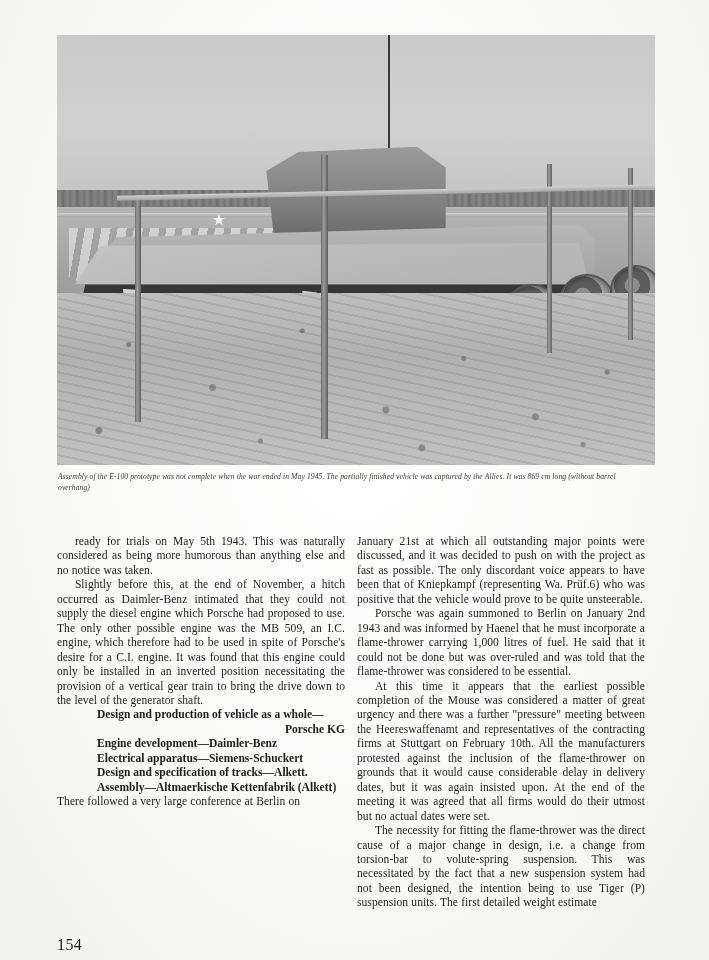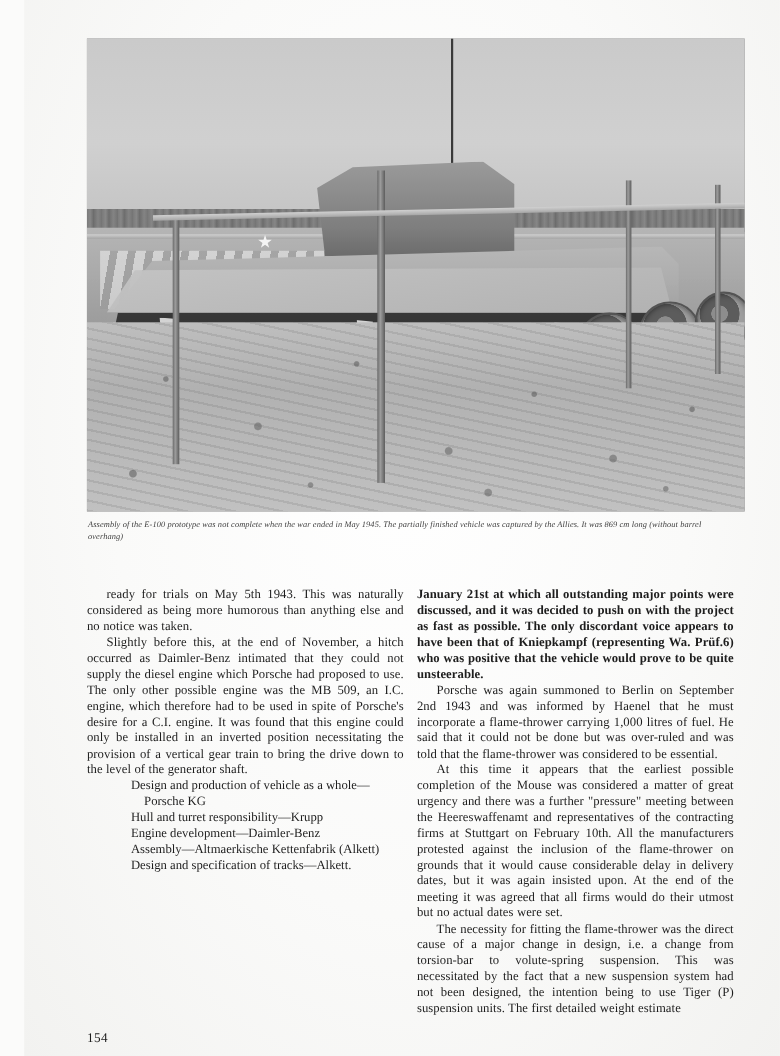--- a/index.html
+++ b/index.html
@@ -15,21 +15,20 @@
     font-family: "Liberation Serif", serif;
     background: #fbfbfa;
   }
 
   
   .page {
     position: absolute;
     inset: 0;
     background:
       radial-gradient(ellipse at 50% 40%, #ffffff 0%, #fafaf9 55%, #f2f2f0 100%);
-    margin-left: 22px;
   }
 
   
   .photo-frame {
     position: absolute;
     left: 57px;
     top: 35px;
     width: 598px;
     height: 430px;
     overflow: hidden;
@@ -213,44 +212,46 @@
     font-size: 11.55px;
     line-height: 14.45px;
     text-align: justify;
     text-indent: 1.55em;
     color: #1d1d1d;
     letter-spacing: .05px;
     word-spacing: .2px;
     -webkit-hyphens: none;
     hyphens: none;
   }
-  .col p.noindent { text-indent: 0; font-weight: bold; }
+  .col p.noindent { text-indent: 0; }
   .col .list {
     margin: 0;
     padding: 0 0 0 40px;
     list-style: none;
+    font-weight: bold;
   }
   .col .list li {
     font-size: 11.55px;
     line-height: 14.45px;
     color: #1d1d1d;
     text-align: left;
     text-indent: 0;
   }
   .col .list li .cont {
     display: block;
     padding-left: 12px;
+    text-align: right;
   }
 
   
   .folio {
     position: absolute;
     left: 57px;
     top: 936px;
-    font-size: 12px;
+    font-size: 16px;
     color: #1d1d1d;
     letter-spacing: .4px;
   }
 </style>
 </head>
 <body>
 
 <div class="page">
 
   <div class="photo-frame">
@@ -307,38 +308,39 @@
     <div class="col">
       <p>ready for trials on May 5th 1943. This was naturally considered as being more humorous than anything else and no notice was taken.</p>
       <p>Slightly before this, at the end of November, a hitch occurred as Daimler-Benz intimated that they could not supply the diesel engine which Porsche had proposed to use. The only other possible engine was the MB 509, an I.C. engine, which therefore had to be used in spite of Porsche's desire for a C.I. engine. It was found that this engine could only be installed in an inverted position necessitating the provision of a vertical gear train to bring the drive down to the level of the generator shaft.</p>
 
       <ul class="list">
         <li>
           <span>Design and production of vehicle as a whole—</span>
           <span class="cont">Porsche KG</span>
         </li>
         <li>
-          <span>Hull and turret responsibility—Krupp</span>
-        </li>
-        <li>
           <span>Engine development—Daimler-Benz</span>
         </li>
         <li>
+          <span>Electrical apparatus—Siemens-Schuckert</span>
+        </li>
+        <li>
+          <span>Design and specification of tracks—Alkett.</span>
+        </li>
+        <li>
           <span>Assembly—Altmaerkische Kettenfabrik (Alkett)</span>
         </li>
-        <li>
-          <span>Design and specification of tracks—Alkett.</span>
-        </li>
       </ul>
 
+      <p class="noindent">There followed a very large conference at Berlin on</p>
     </div>
 
     <div class="col">
       <p class="noindent">January 21st at which all outstanding major points were discussed, and it was decided to push on with the project as fast as possible. The only discordant voice appears to have been that of Kniepkampf (representing Wa. Prüf.6) who was positive that the vehicle would prove to be quite unsteerable.</p>
-      <p>Porsche was again summoned to Berlin on September 2nd 1943 and was informed by Haenel that he must incorporate a flame-thrower carrying 1,000 litres of fuel. He said that it could not be done but was over-ruled and was told that the flame-thrower was considered to be essential.</p>
+      <p>Porsche was again summoned to Berlin on January 2nd 1943 and was informed by Haenel that he must incorporate a flame-thrower carrying 1,000 litres of fuel. He said that it could not be done but was over-ruled and was told that the flame-thrower was considered to be essential.</p>
       <p>At this time it appears that the earliest possible completion of the Mouse was considered a matter of great urgency and there was a further "pressure" meeting between the Heereswaffenamt and representatives of the contracting firms at Stuttgart on February 10th. All the manufacturers protested against the inclusion of the flame-thrower on grounds that it would cause considerable delay in delivery dates, but it was again insisted upon. At the end of the meeting it was agreed that all firms would do their utmost but no actual dates were set.</p>
       <p>The necessity for fitting the flame-thrower was the direct cause of a major change in design, i.e. a change from torsion-bar to volute-spring suspension. This was necessitated by the fact that a new suspension system had not been designed, the intention being to use Tiger (P) suspension units. The first detailed weight estimate</p>
     </div>
 
   </div>
 
   <div class="folio">154</div>
 
 </div>
 

